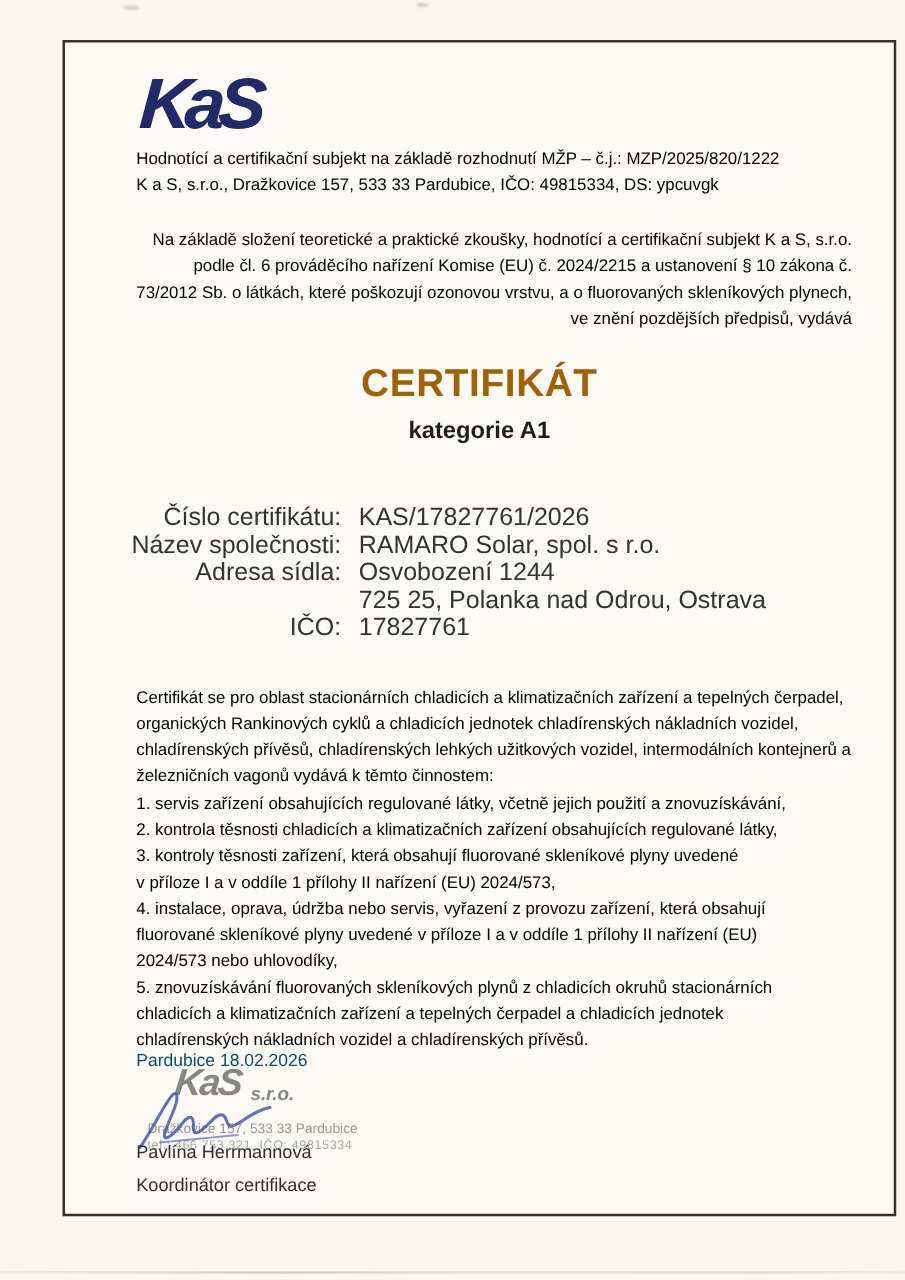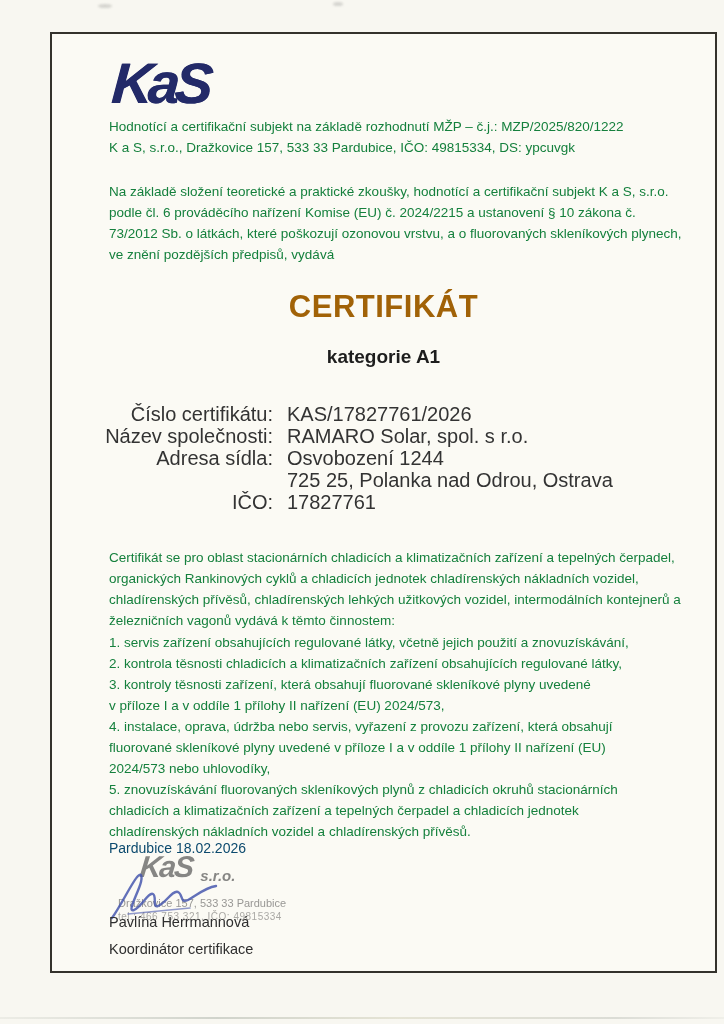--- a/index.html
+++ b/index.html
@@ -22,30 +22,30 @@
     border: 2px solid #34322c;
     background: #fbfaf4;
   }
   .logo {
     position: absolute; left: 60px; top: 16px;
     font-size: 57px; font-weight: 800; font-style: italic;
     letter-spacing: -5px; color: #232a68;
     transform: skewX(-4deg);
     text-shadow: 0.5px 0 0 #232a68;
   }
-  .block { position: absolute; left: 57px; font-size: 13.5px; line-height: 21px; white-space: pre-line; color: #15803d; }
+  .block { position: absolute; left: 57px; font-size: 13.5px; line-height: 21px; white-space: pre-line; color: #000000; }
   .header-note { top: 82px; }
-  .intro { top: 147px; }
+  .intro { top: 147px; text-align: right; }
   .title {
     position: absolute; left: 0; top: 255px; width: 100%;
     text-align: center; font-size: 31px; font-weight: 700;
     letter-spacing: 0.5px; color: #a16207;
   }
   .subtitle {
-    position: absolute; left: 0; top: 312px; width: 100%;
+    position: absolute; left: 0; top: 300px; width: 100%;
     text-align: center; font-size: 19px; font-weight: 700; color: #1d1d1d;
   }
   .details { position: absolute; left: 47px; top: 369px; font-size: 20px; line-height: 22px; }
   .detail-row { display: flex; }
   .detail-label { flex: 0 0 174px; text-align: right; margin-right: 14px; white-space: pre-line; }
   .detail-value { white-space: pre-line; }
   .scope { top: 513px; width: 575px; }
   .activities { top: 598px; width: 580px; }
   .place-date { position: absolute; left: 57px; top: 806px; font-size: 14px; color: #0c4a6e; }
   .stamp {

